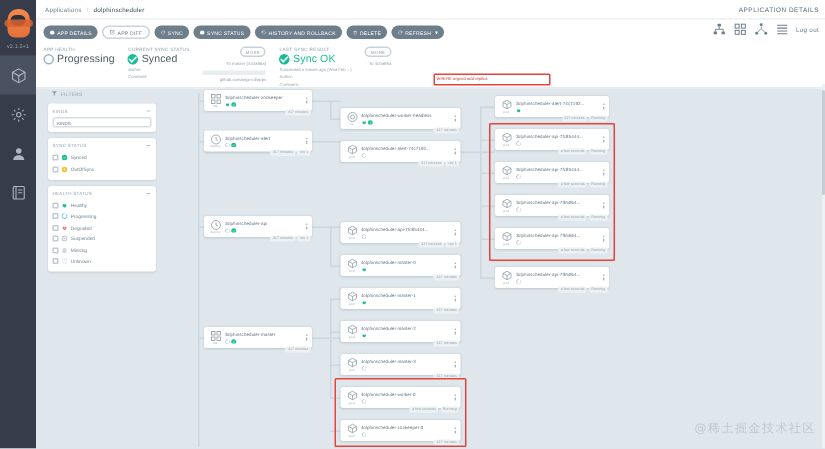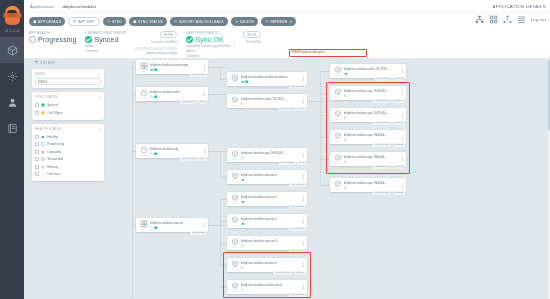--- a/index.html
+++ b/index.html
@@ -1138,14 +1138,15 @@
         </div>
       <div id="highlights">
           <div class="redcall" style="left: 194px; top: 26px; width: 84px; height: 92px;"></div>
           <div class="redcall" style="left: 91px; top: 196px; width: 88px; height: 46px;"></div>
         </div>
     </div>
 
     <div class="scrollv">
         <i></i>
       </div>
+    <div class="watermark">@稀土掘金技术社区</div>
   </div>
 </div>
 
 </body></html>

